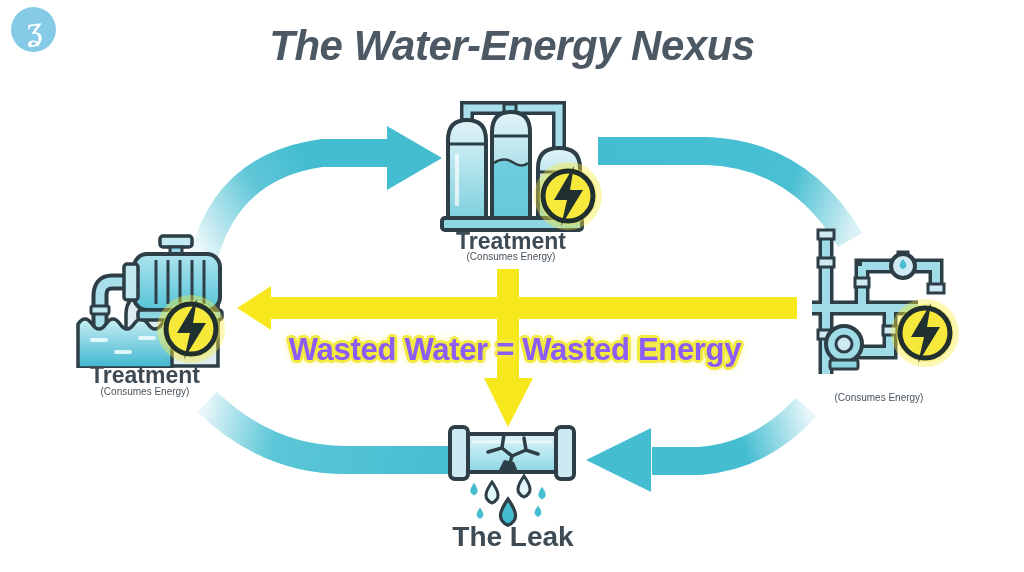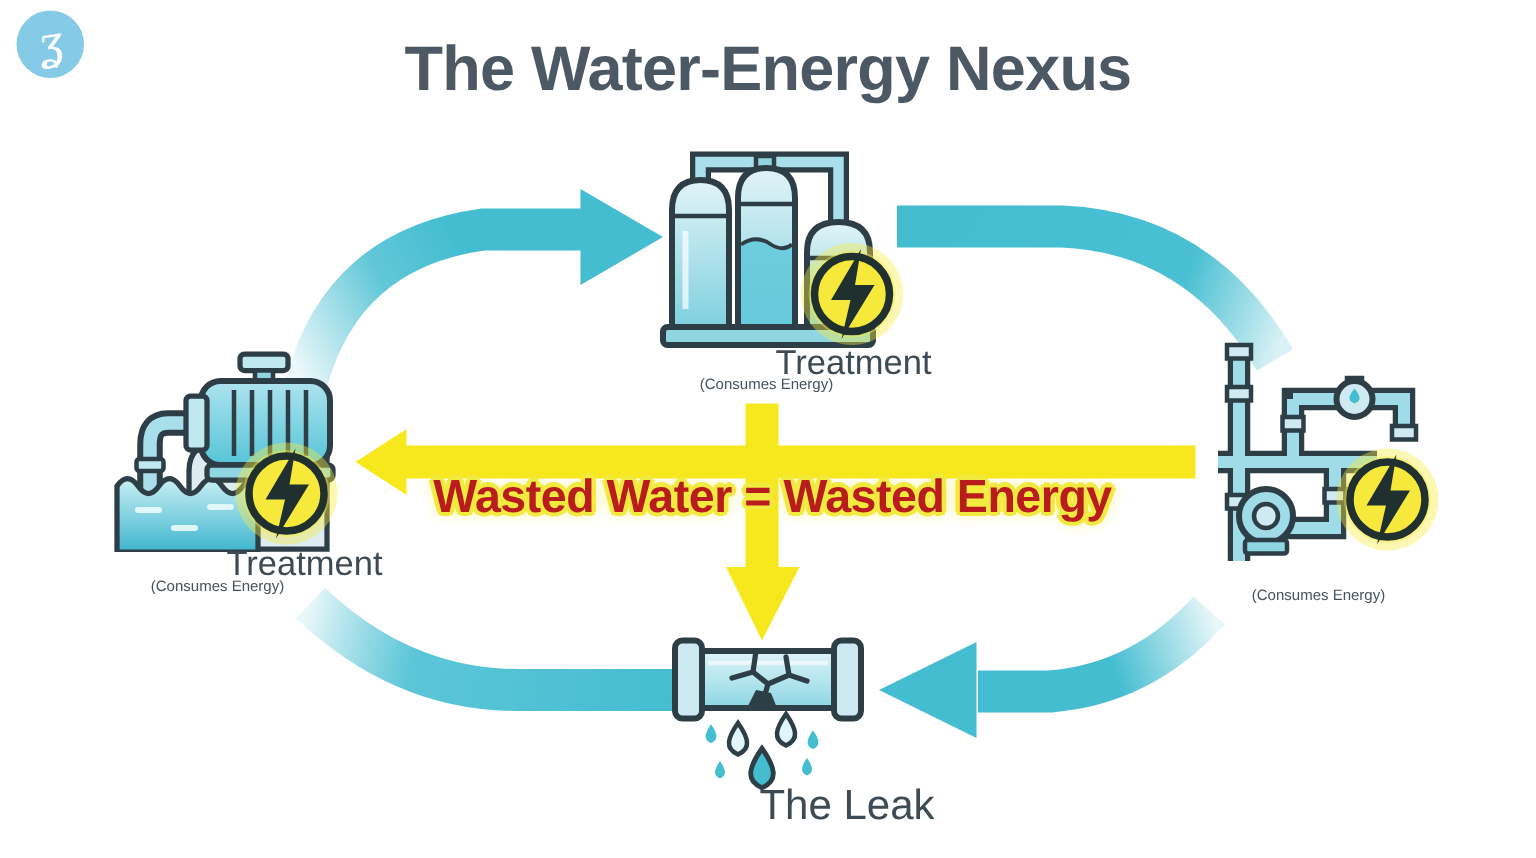--- a/index.html
+++ b/index.html
@@ -12,31 +12,31 @@
   #logo{
     left:11px;top:7px;width:45px;height:45px;border-radius:50%;
     background:#85CBE8;display:flex;align-items:center;justify-content:center;
   }
   #logo .glyph{
     color:#ffffff;font-family:"DejaVu Serif",serif;font-style:italic;
     font-size:30px;line-height:1;transform:rotate(-8deg);
   }
   #title{
     left:0;right:0;top:22px;text-align:center;
-    font-size:42px;font-weight:700;letter-spacing:-0.5px;color:#4C5863;
+    font-size:42px;font-weight:700;letter-spacing:-0.5px;color:#4C5863;font-style:italic;
   }
   .node-label{
-    width:220px;text-align:right;font-weight:400;font-size:23px;color:#3E4B55;
+    width:220px;text-align:center;font-weight:700;font-size:23px;color:#3E4B55;
   }
   .node-sublabel{
     width:220px;text-align:center;font-size:10px;color:#47535D;
   }
   #banner{
-    left:245px;top:313px;width:540px;text-align:center;
-    font-size:31px;font-weight:700;color:#b91c1c;letter-spacing:-0.3px;
+    left:245px;top:332px;width:540px;text-align:center;
+    font-size:31px;font-weight:700;color:#8b5cf6;letter-spacing:-0.3px;
     text-shadow:
       -2px -2px 0 #F2EA3F, 2px -2px 0 #F2EA3F,
       -2px  2px 0 #F2EA3F, 2px  2px 0 #F2EA3F,
       -3px 0 0 #F2EA3F, 3px 0 0 #F2EA3F,
        0 -3px 0 #F2EA3F, 0 3px 0 #F2EA3F,
        0 0 10px rgba(246,233,60,0.95);
   }
 </style>
 </head>
 <body>

